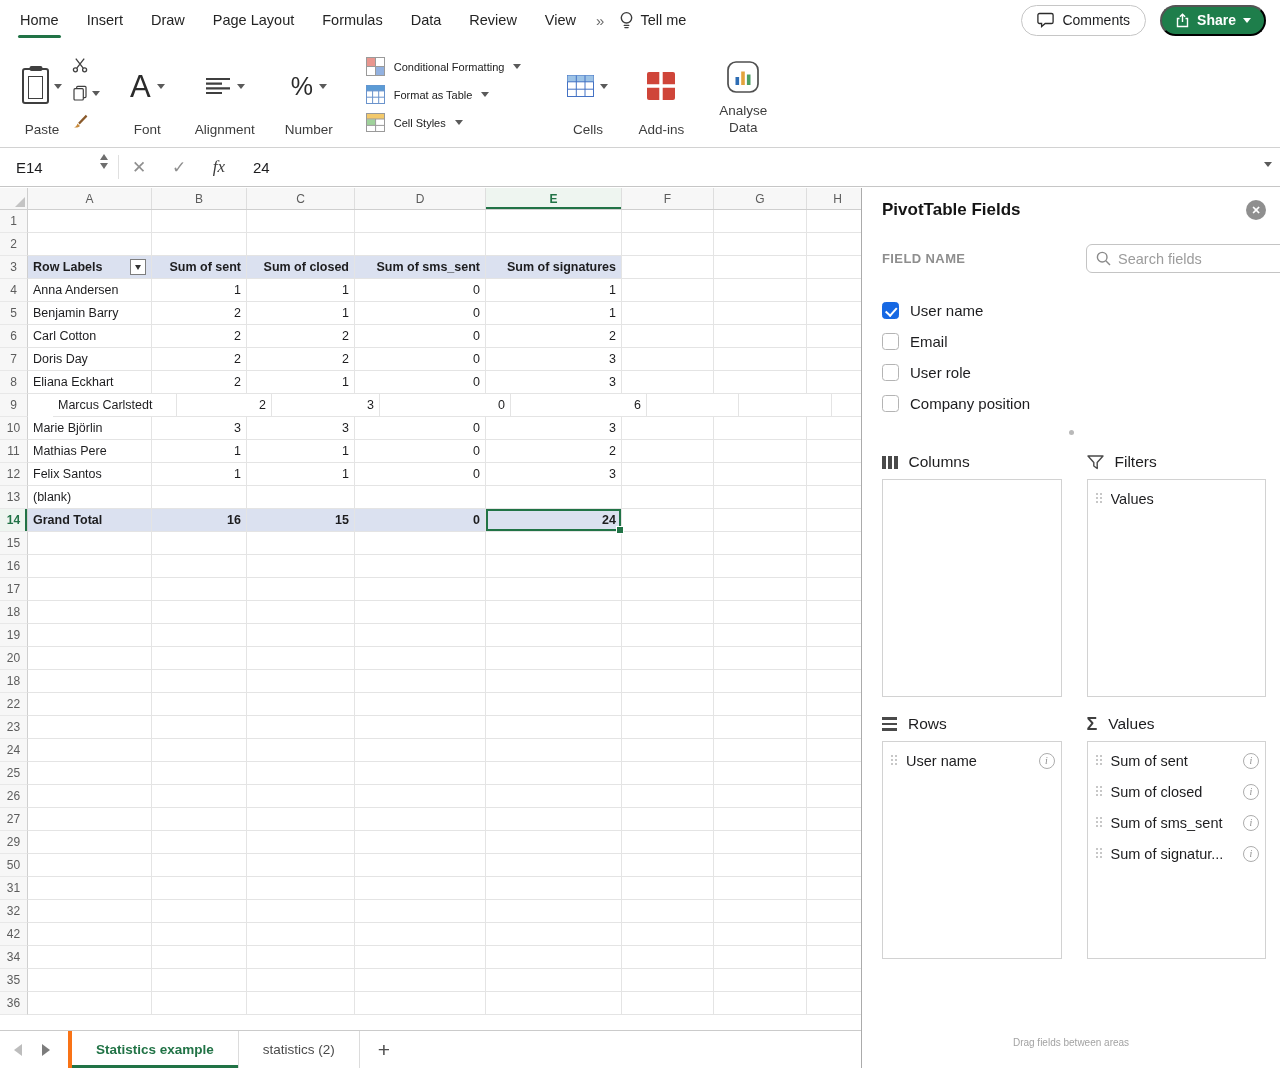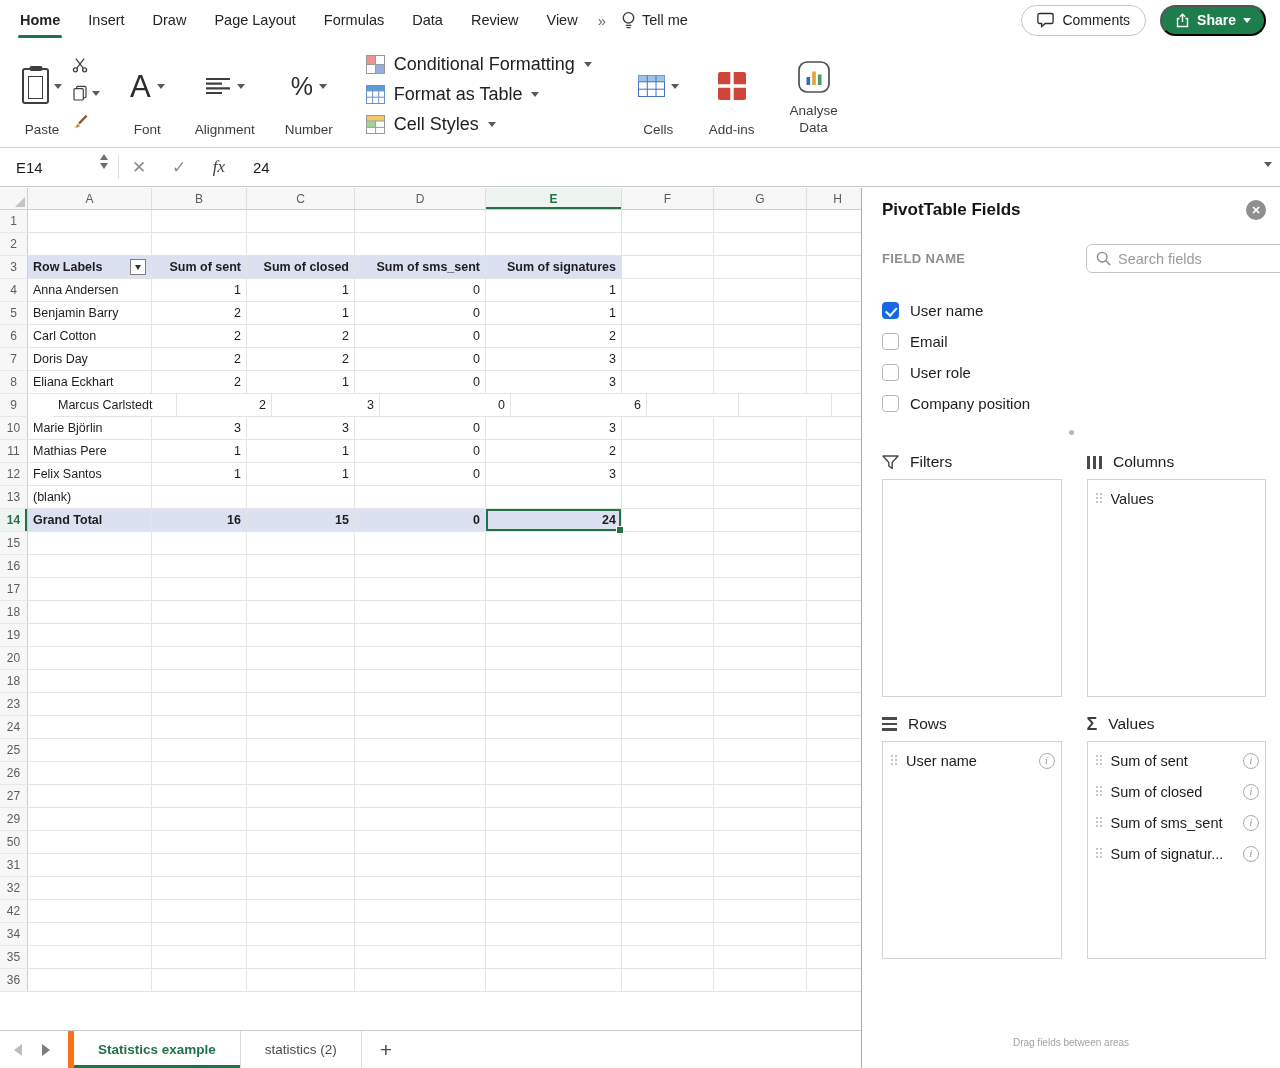--- a/index.html
+++ b/index.html
@@ -15,21 +15,21 @@
   :root {
     --green: #217346;
     --share-green: #1e7e4b;
     --check-blue: #1668e3;
     --pivot-bg: #dbe1f0;
   }
 
   
   .tabbar { height: 40px; display: flex; align-items: center; padding: 0 14px 0 6px; background: #fff; }
   .rtab { font-size: 14.5px; color: #242424; padding: 0 14px; height: 40px; line-height: 40px; position: relative; cursor: default; white-space: nowrap; }
-  .rtab.active { font-weight: 700; }
+  .rtab.active { font-weight: 400; }
   .rtab.active::after { content: ""; position: absolute; left: 12px; right: 12px; bottom: 2px; height: 3px; background: var(--green); border-radius: 2px; }
   .chevrons { color: #6b6b6b; font-size: 15px; padding: 0 6px; }
   .tellme { display: flex; align-items: center; gap: 7px; font-size: 14.5px; color: #242424; padding: 0 10px; }
   .tabbar-right { margin-left: auto; display: flex; align-items: center; gap: 14px; }
   .comments-btn { display: flex; align-items: center; gap: 8px; height: 31px; border: 1px solid #c6c6c6; border-radius: 16px; padding: 0 15px; font-size: 14px; color: #1d1d1f; background: #fff; }
   .share-btn { display: flex; align-items: center; gap: 7px; height: 31px; border-radius: 16px; padding: 0 13px; font-size: 14px; font-weight: 600; color: #fff; background: var(--share-green); }
   .caret { width: 0; height: 0; border-left: 4px solid transparent; border-right: 4px solid transparent; border-top: 5px solid #5a5a5a; display: inline-block; }
   .caret.white { border-top-color: #fff; }
 
   
@@ -41,21 +41,21 @@
   .paste-col { display: flex; flex-direction: column; align-items: center; }
   .paste-main { display: flex; align-items: center; gap: 5px; flex: 1; }
   .clipboard { width: 27px; height: 36px; border: 2px solid #3f3f3f; border-radius: 3px; position: relative; background: #fff; }
   .clipboard::before { content: ""; position: absolute; top: -4px; left: 50%; transform: translateX(-50%); width: 13px; height: 5px; background: #3f3f3f; border-radius: 2px; }
   .clipboard::after { content: ""; position: absolute; left: 4px; top: 6px; width: 13px; height: 21px; border: 1.5px solid #3f3f3f; background: #fff; }
   .mini-col { display: flex; flex-direction: column; justify-content: flex-start; gap: 10px; padding-top: 6px; }
   .mini-btn { display: flex; align-items: center; gap: 4px; height: 18px; }
   .font-a { font-size: 31px; color: #2b2b2b; line-height: 1; }
   .pct { font-size: 25px; color: #2b2b2b; line-height: 1; }
   .cf-group { display: flex; flex-direction: column; justify-content: center; gap: 9px; padding: 6px 18px; }
-  .cf-row { display: flex; align-items: center; gap: 9px; font-size: 18px; color: #212121; white-space: nowrap; }
+  .cf-row { display: flex; align-items: center; gap: 9px; font-size: 11px; color: #212121; white-space: nowrap; }
   .two-line { width: 58px; white-space: normal; line-height: 1.25; }
 
   
   .fbar { height: 39px; display: flex; align-items: center; border-bottom: 1px solid #c6c6c6; background: #fff; position: relative; }
   .namebox { width: 118px; height: 100%; display: flex; align-items: center; padding-left: 16px; font-size: 15px; color: #1d1d1f; position: relative; }
   .stepper { position: absolute; right: 10px; top: 6px; display: flex; flex-direction: column; gap: 3px; align-items: center; }
   .tri-up { width: 0; height: 0; border-left: 4.5px solid transparent; border-right: 4.5px solid transparent; border-bottom: 6px solid #6e6e6e; }
   .tri-dn { width: 0; height: 0; border-left: 4.5px solid transparent; border-right: 4.5px solid transparent; border-top: 6px solid #6e6e6e; }
   .fsep { width: 1px; height: 24px; background: #e0e0e0; }
   .ficon { width: 40px; text-align: center; font-size: 17px; color: #8f8f8f; }
@@ -117,21 +117,21 @@
   .sigma { font-size: 18px; font-weight: 600; color: #3f3f3f; line-height: 1; }
   .pane-footer { margin-top: auto; display: flex; align-items: center; justify-content: center; color: #a3a3a3; font-size: 10px; padding-bottom: 20px; padding-top: 10px; }
 
   
   .sheetbar { position: absolute; left: 0; bottom: 0; width: 861px; height: 38px; background: #fff; border-top: 1px solid #cbcbcb; display: flex; align-items: stretch; }
   .nav-arrows { display: flex; align-items: center; gap: 20px; padding: 0 18px 0 14px; }
   .tri-left { width: 0; height: 0; border-top: 6px solid transparent; border-bottom: 6px solid transparent; border-right: 8px solid #bdbdbd; }
   .tri-right { width: 0; height: 0; border-top: 6px solid transparent; border-bottom: 6px solid transparent; border-left: 8px solid #7c7c7c; }
   .sheet-tabs { display: flex; align-items: stretch; }
   .stab { display: flex; align-items: center; padding: 0 24px; font-size: 13.5px; color: #4a4a4a; border-right: 1px solid #dcdcdc; position: relative; white-space: nowrap; }
-  .stab.active { color: var(--green); font-weight: 700; border-left: 6px solid #f97316; }
+  .stab.active { color: var(--green); font-weight: 700; border-left: 4px solid #f97316; }
   .stab.active::after { content: ""; position: absolute; left: 0; right: 0; bottom: 0; height: 3px; background: var(--green); }
   .add-sheet { display: flex; align-items: center; padding: 0 18px; font-size: 21px; color: #4f4f4f; }
 </style>
 </head>
 <body>
 
 <header class="tabbar">
   <nav class="tabs" style="display:flex">
       <div class="rtab active">Home</div>
       <div class="rtab">Insert</div>
@@ -556,20 +556,31 @@
           <div class="cell" style="width: 124px;"></div>
           <div class="cell" style="width: 95px;"></div>
           <div class="cell" style="width: 108px;"></div>
           <div class="cell" style="width: 131px;"></div>
           <div class="cell" style="width: 136px;"></div>
           <div class="cell" style="width: 92px;"></div>
           <div class="cell" style="width: 93px;"></div>
           <div class="cell" style="width: 62px;"></div>
         </div>
         <div class="grow">
+          <div class="rnum">22</div>
+          <div class="cell" style="width: 124px;"></div>
+          <div class="cell" style="width: 95px;"></div>
+          <div class="cell" style="width: 108px;"></div>
+          <div class="cell" style="width: 131px;"></div>
+          <div class="cell" style="width: 136px;"></div>
+          <div class="cell" style="width: 92px;"></div>
+          <div class="cell" style="width: 93px;"></div>
+          <div class="cell" style="width: 62px;"></div>
+        </div>
+        <div class="grow">
           <div class="rnum">23</div>
           <div class="cell" style="width: 124px;"></div>
           <div class="cell" style="width: 95px;"></div>
           <div class="cell" style="width: 108px;"></div>
           <div class="cell" style="width: 131px;"></div>
           <div class="cell" style="width: 136px;"></div>
           <div class="cell" style="width: 92px;"></div>
           <div class="cell" style="width: 93px;"></div>
           <div class="cell" style="width: 62px;"></div>
         </div>
@@ -739,32 +750,32 @@
         <div class="field-row">
           <div class="checkbox"></div>
           <div class="field-label">Company position</div>
         </div>
       </div>
     <div class="splitter">
         <span class="dot"></span>
       </div>
     <div class="areas">
       <div class="area-header">
-        <svg width="17" height="15" viewBox="0 0 17 15">
-            <path d="M1 1h15l-5.8 6.5v6L6.8 11V7.5z" fill="none" stroke="#4a4a4a" stroke-width="1.4" stroke-linejoin="round"></path>
-          </svg>
-        <span>Filters</span>
-      </div>
-      <div class="area-header">
         <span class="cols-icon">
             <i></i>
             <i></i>
             <i></i>
           </span>
         <span>Columns</span>
+      </div>
+      <div class="area-header">
+        <svg width="17" height="15" viewBox="0 0 17 15">
+            <path d="M1 1h15l-5.8 6.5v6L6.8 11V7.5z" fill="none" stroke="#4a4a4a" stroke-width="1.4" stroke-linejoin="round"></path>
+          </svg>
+        <span>Filters</span>
       </div>
       <div class="area-box"></div>
       <div class="area-box">
           <div class="area-item">
             <div class="grip"></div>
             <div class="area-item-label">Values</div>
           </div>
         </div>
       <div class="area-header row2">
         <span class="rows-icon">

